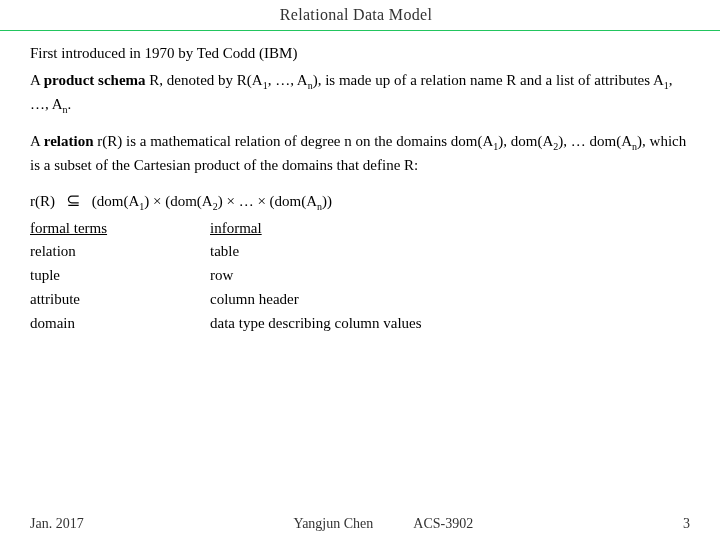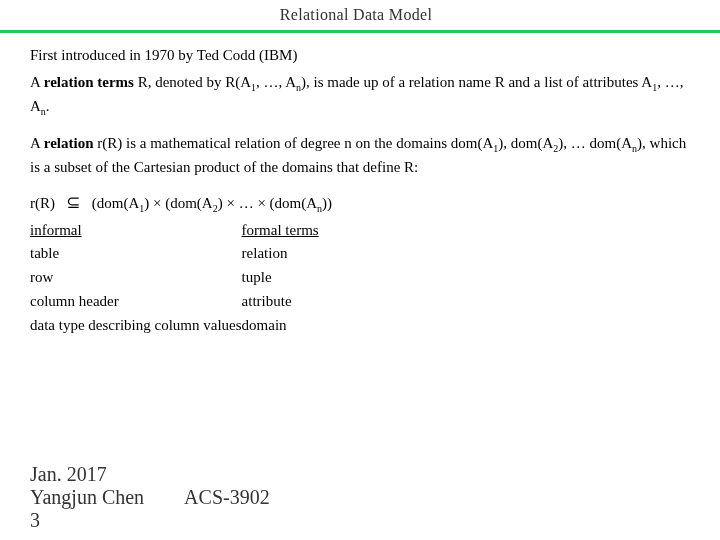--- a/index.html
+++ b/index.html
@@ -7,21 +7,21 @@
       width: 720px;
       height: 540px;
       background: #fff;
       font-family: 'Times New Roman', Times, serif;
       font-size: 15px;
       color: #000;
       overflow: hidden;
     }
     .title-bar {
       text-align: center;
-      border-bottom: 3px solid #22c55e;
+      border-bottom: 1px solid #22c55e;
       padding: 6px 8px 6px 0;
       font-size: 16px;
       color: #333;
       letter-spacing: 0.02em;
     }
     .main-content {
       padding: 14px 30px 10px 30px;
     }
     .intro-line {
       margin-bottom: 8px;
@@ -67,24 +67,24 @@
     .terms-col .col-row {
       font-size: 15px;
       line-height: 1.6;
     }
     .footer {
       position: absolute;
       bottom: 8px;
       left: 0;
       right: 0;
       display: flex;
-      flex-direction: column;
+      flex-direction: row;
       justify-content: space-between;
       padding: 0 30px;
-      font-size: 20px;
+      font-size: 14px;
       color: #333;
       border-top: none;
     }
     .footer-center {
       display: flex;
       gap: 40px;
     }
     sub {
       font-size: 10px;
     }
@@ -96,45 +96,45 @@
   <span>Relational Data Model</span>
 </div>
 
 <div class="main-content">
 
   <div class="intro-line">
     <span>First introduced in 1970 by Ted Codd (IBM)</span>
   </div>
 
   <div class="block">
-    <p>A <strong>relation terms</strong> R, denoted by R(A<sub>1</sub>, …, A<sub>n</sub>), is made up of a relation name R and a list of attributes A<sub>1</sub>, …, A<sub>n</sub>.</p>
+    <p>A <strong>product schema</strong> R, denoted by R(A<sub>1</sub>, …, A<sub>n</sub>), is made up of a relation name R and a list of attributes A<sub>1</sub>, …, A<sub>n</sub>.</p>
   </div>
 
   <div class="block">
     <p>A <strong>relation</strong> r(R) is a mathematical relation of degree n on the domains dom(A<sub>1</sub>), dom(A<sub>2</sub>), … dom(A<sub>n</sub>), which is a subset of the Cartesian product of the domains that define R:</p>
   </div>
 
   <div class="math-line">
     <span>r(R) &nbsp;&nbsp;<span class="math-symbol">⊆</span>&nbsp;&nbsp; (dom(A<sub>1</sub>) × (dom(A<sub>2</sub>) × … × (dom(A<sub>n</sub>))</span>
   </div>
 
   <div class="terms-table">
+    <div class="terms-col left">
+      <span class="col-header">formal terms</span>
+      <span class="col-row">relation</span>
+      <span class="col-row">tuple</span>
+      <span class="col-row">attribute</span>
+      <span class="col-row">domain</span>
+    </div>
     <div class="terms-col">
       <span class="col-header">informal</span>
       <span class="col-row">table</span>
       <span class="col-row">row</span>
       <span class="col-row">column header</span>
       <span class="col-row">data type describing column values</span>
-    </div>
-    <div class="terms-col left">
-      <span class="col-header">formal terms</span>
-      <span class="col-row">relation</span>
-      <span class="col-row">tuple</span>
-      <span class="col-row">attribute</span>
-      <span class="col-row">domain</span>
     </div>
   </div>
 
 </div>
 
 <div class="footer">
   <span>Jan. 2017</span>
   <div class="footer-center">
     <span>Yangjun Chen</span>
     <span>ACS-3902</span>

